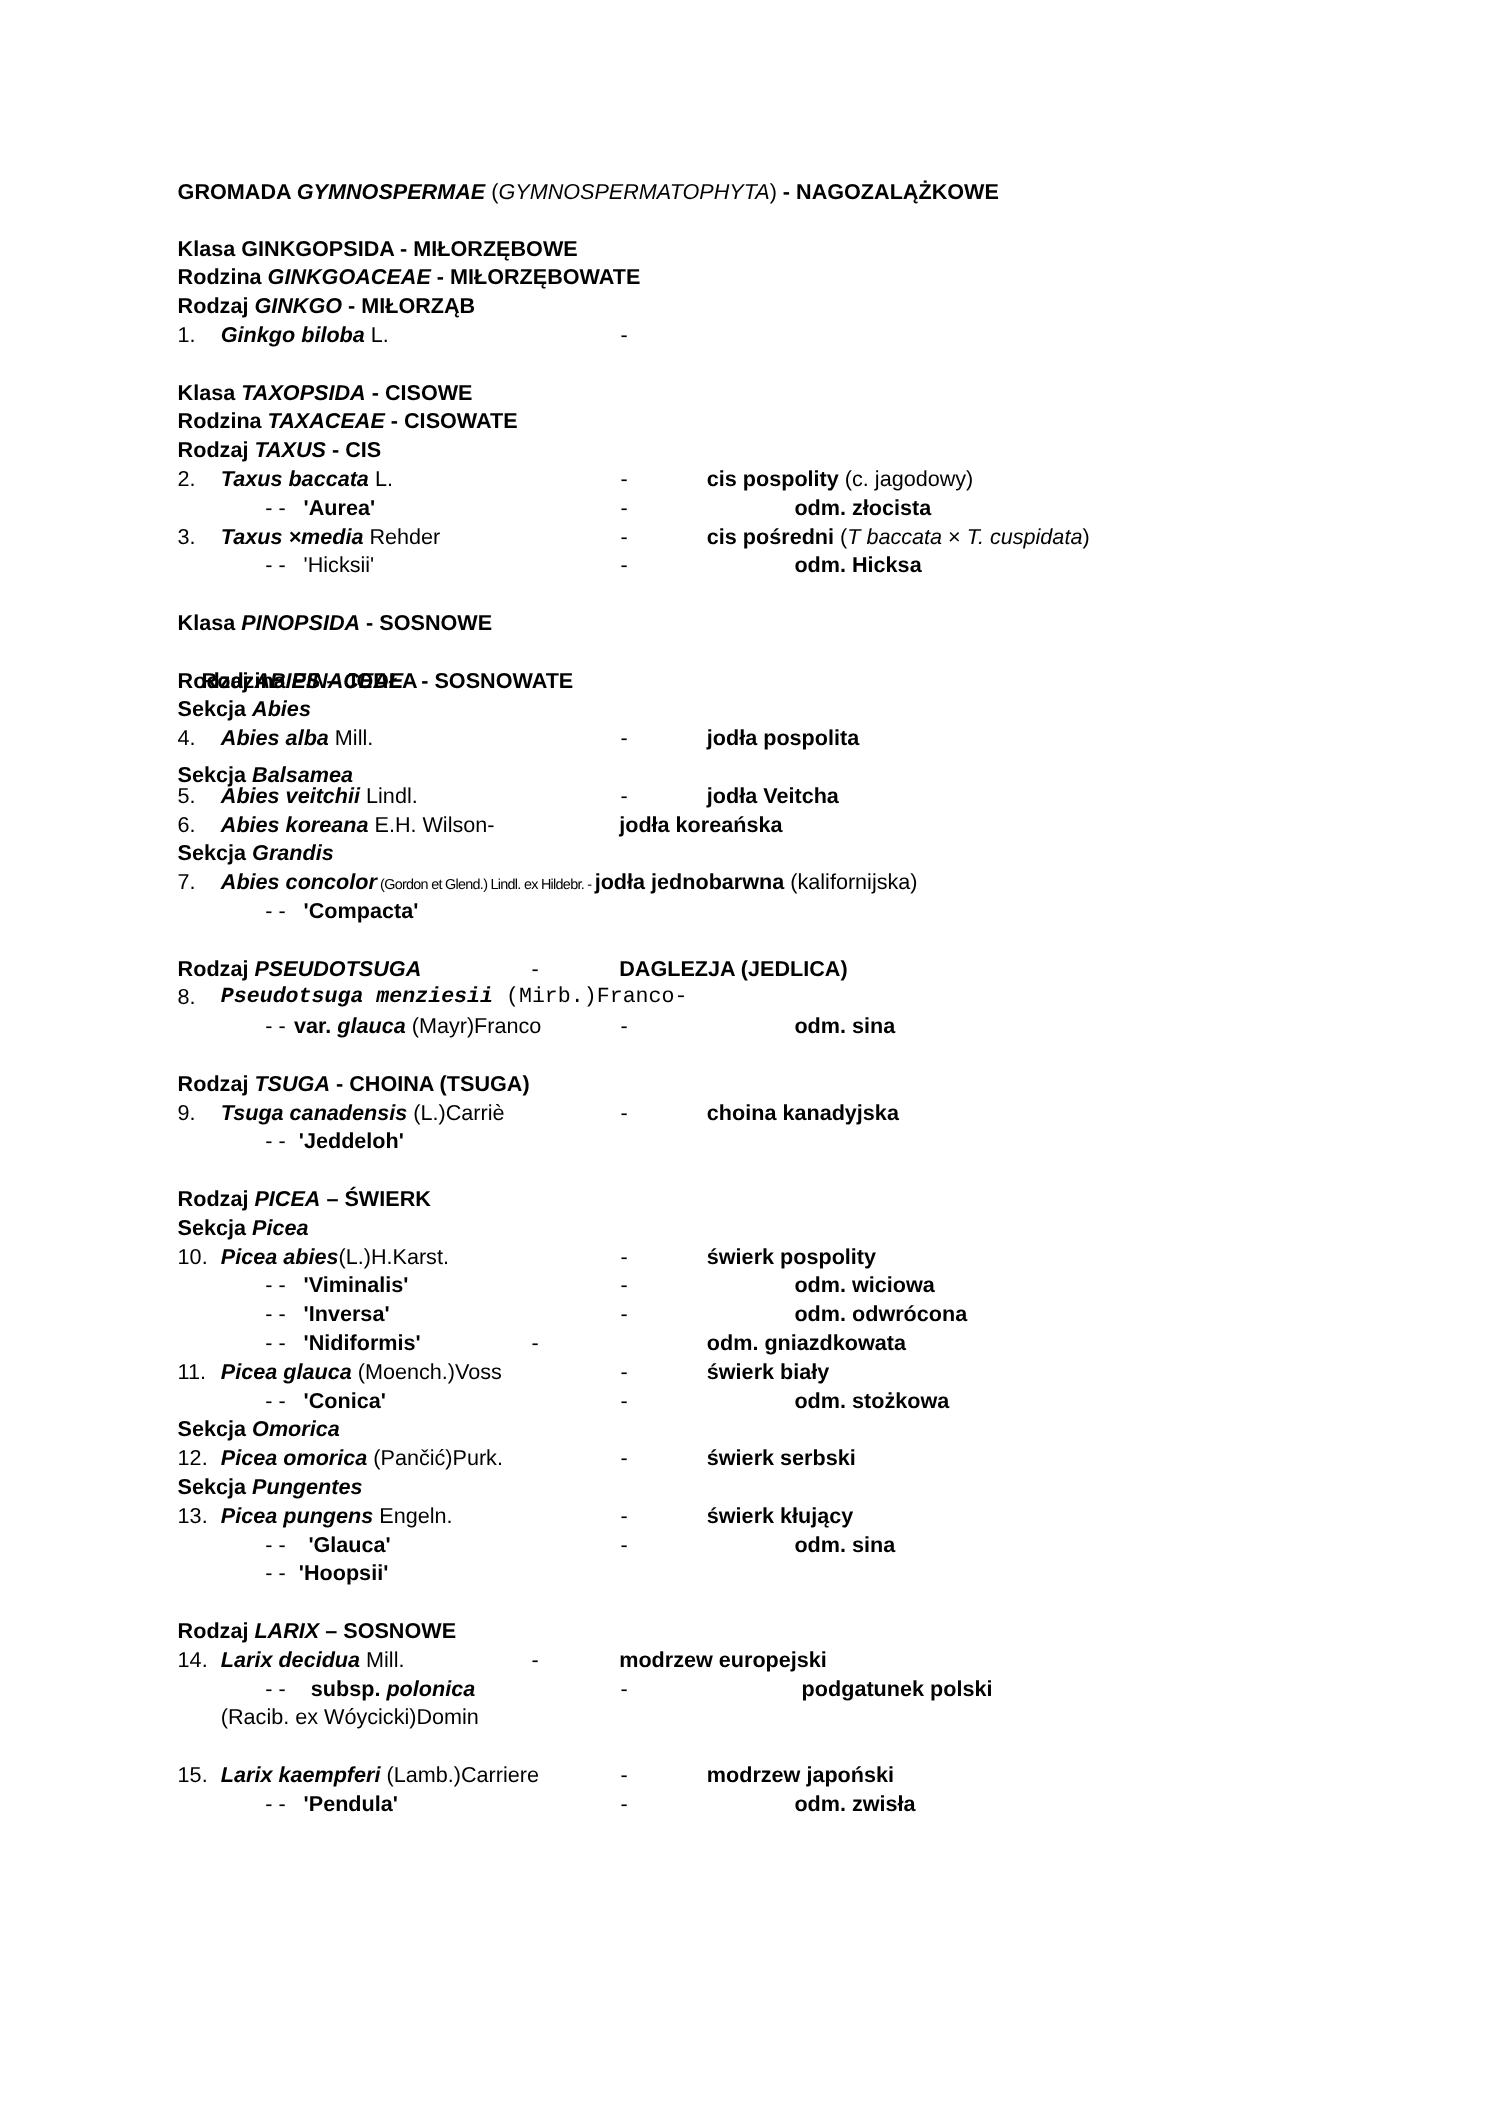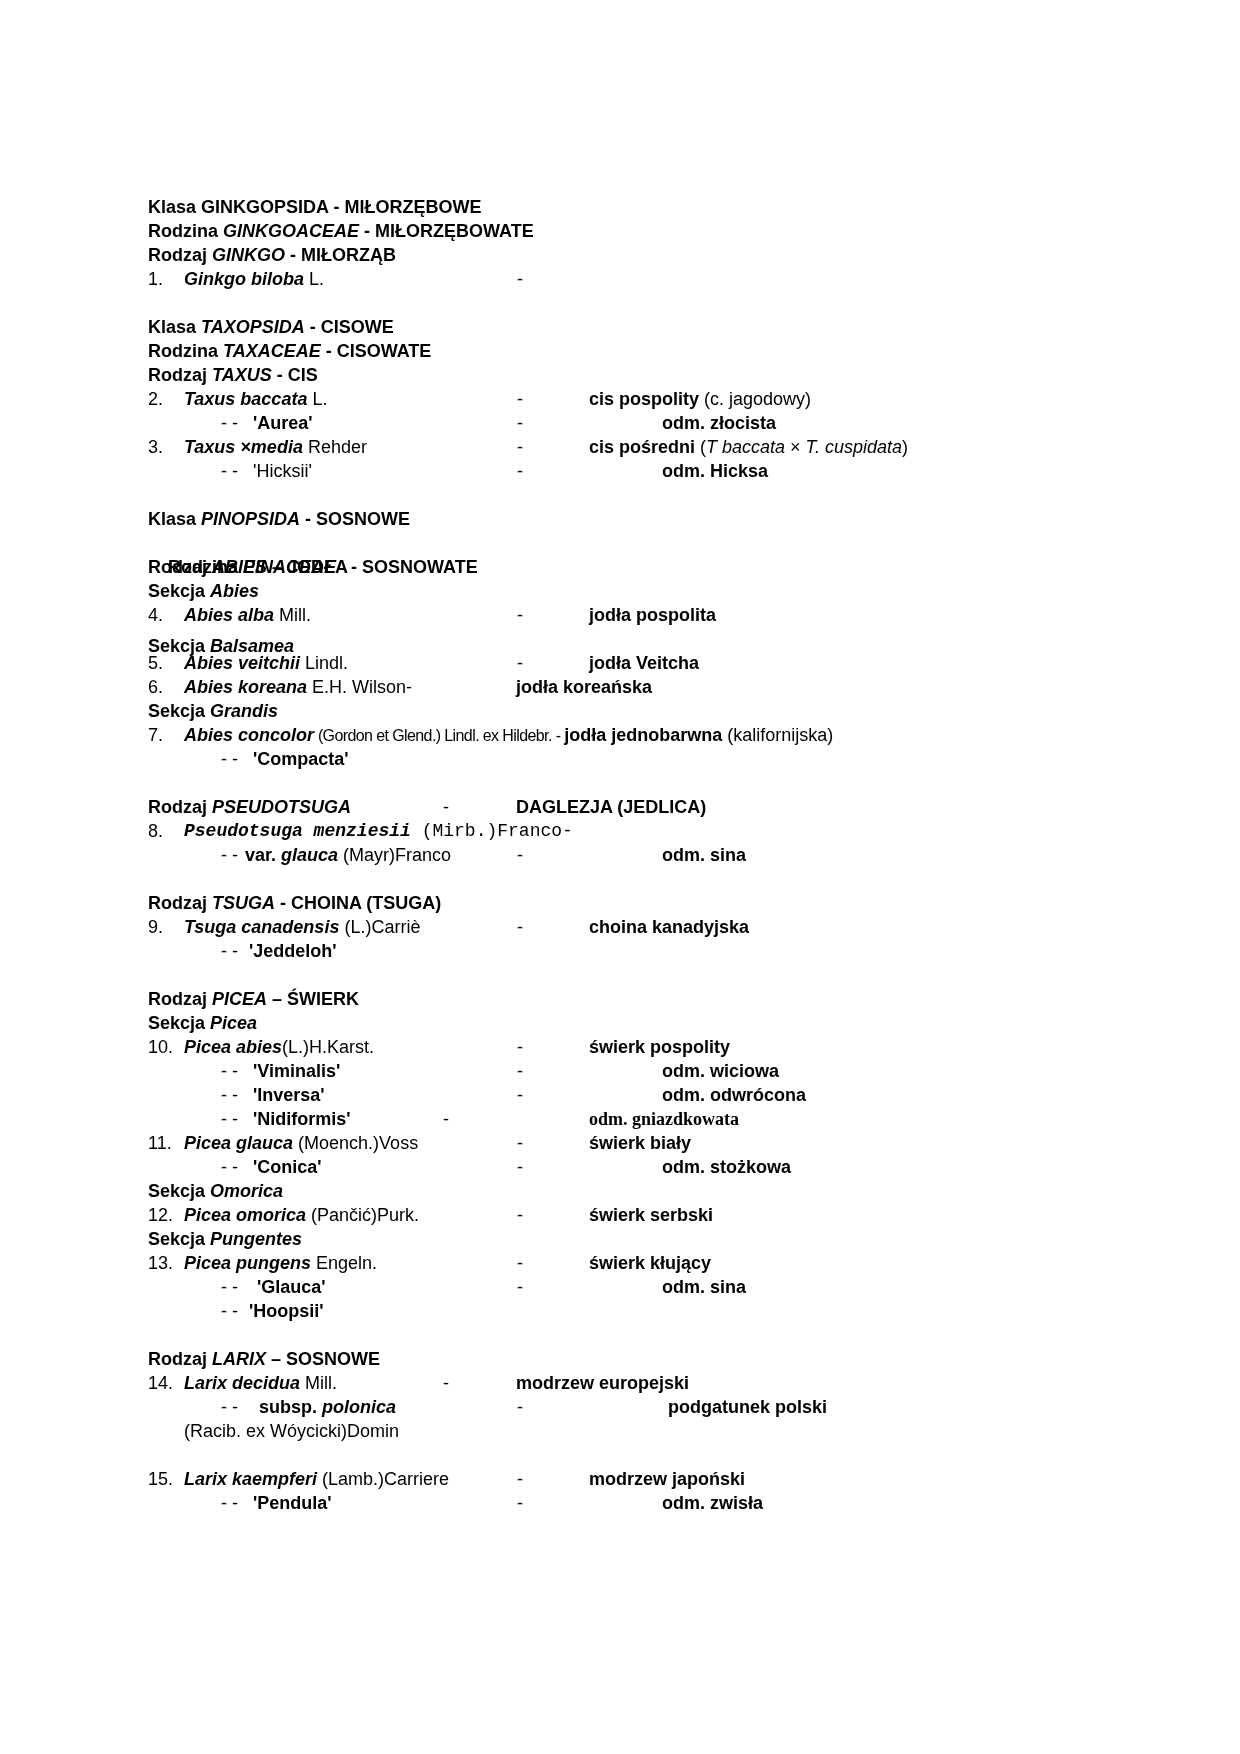--- a/index.html
+++ b/index.html
@@ -11,20 +11,23 @@
   .b{font-weight:bold;}
   .i{font-style:italic;}
   .n{font-weight:normal;}
   .cond{letter-spacing:-0.6px;}
 </style>
 </head>
 <body>
 
 <div class="page">
 
+  <div class="line b" style="top:148px;left:148px;">
+    <span>GROMADA </span><span class="i">GYMNOSPERMAE</span><span class="n"> (</span><span class="i n">GYMNOSPERMATOPHYTA</span><span class="n">)</span><span> - NAGOZALĄŻKOWE</span>
+  </div>
 
   <div class="line b" style="top:195px;left:148px;">
     <span>Klasa </span><span>GINKGOPSIDA</span><span> - </span><span>MIŁORZĘBOWE</span>
   </div>
   <div class="line b" style="top:219px;left:148px;">
     <span>Rodzina </span><span class="i">GINKGOACEAE</span><span> - </span><span>MIŁORZĘBOWATE</span>
   </div>
   <div class="line b" style="top:243px;left:148px;">
     <span>Rodzaj </span><span class="i">GINKGO</span><span> - </span><span>MIŁORZĄB</span>
   </div>
@@ -98,21 +101,21 @@
   <div class="line" style="top:675px;width:1240px;">
     <span class="abs" style="left:148px;">6.</span>
     <span class="abs" style="left:184px;"><span class="b i">Abies koreana</span><span> E.H. Wilson-</span></span>
     <span class="abs b" style="left:516px;">jodła koreańska</span>
   </div>
   <div class="line b" style="top:699px;left:148px;">
     <span>Sekcja </span><span class="i">Grandis</span>
   </div>
   <div class="line" style="top:723px;width:1240px;">
     <span class="abs" style="left:148px;">7.</span>
-    <span class="abs" style="left:184px;"><span class="b i">Abies concolor</span><span class="cond" style="font-size:16px;white-space:pre;"> (Gordon et Glend.) Lindl. ex Hildebr. - </span><span class="b">jodła jednobarwna</span><span> (kalifornijska)</span></span>
+    <span class="abs" style="left:184px;"><span class="b i">Abies concolor</span><span class="cond" style="font-size:12px;white-space:pre;"> (Gordon et Glend.) Lindl. ex Hildebr. - </span><span class="b">jodła jednobarwna</span><span> (kalifornijska)</span></span>
   </div>
   <div class="line" style="top:747px;width:1240px;">
     <span class="abs" style="left:221px;">- -</span>
     <span class="abs b" style="left:253px;">'Compacta'</span>
   </div>
 
   <div class="line" style="top:795px;width:1240px;">
     <span class="abs b" style="left:148px;"><span>Rodzaj </span><span class="i">PSEUDOTSUGA</span></span>
     <span class="abs" style="left:443px;">-</span>
     <span class="abs b" style="left:516px;">DAGLEZJA (JEDLICA)</span>
@@ -163,21 +166,21 @@
   <div class="line" style="top:1083px;width:1240px;">
     <span class="abs" style="left:221px;">- -</span>
     <span class="abs b" style="left:253px;">'Inversa'</span>
     <span class="abs" style="left:517px;">-</span>
     <span class="abs b" style="left:662px;">odm. odwrócona</span>
   </div>
   <div class="line" style="top:1107px;width:1240px;">
     <span class="abs" style="left:221px;">- -</span>
     <span class="abs b" style="left:253px;">'Nidiformis'</span>
     <span class="abs" style="left:443px;">-</span>
-    <span class="abs b" style="left:589px;font-family:Liberation Serif, serif;">odm. gniazdkowata</span>
+    <span class="abs b" style="left:589px;">odm. gniazdkowata</span>
   </div>
   <div class="line" style="top:1131px;width:1240px;">
     <span class="abs" style="left:148px;">11.</span>
     <span class="abs" style="left:184px;"><span class="b i">Picea glauca</span><span> (Moench.)Voss</span></span>
     <span class="abs" style="left:517px;">-</span>
     <span class="abs b" style="left:589px;">świerk biały</span>
   </div>
   <div class="line" style="top:1155px;width:1240px;">
     <span class="abs" style="left:221px;">- -</span>
     <span class="abs b" style="left:253px;">'Conica'</span>

